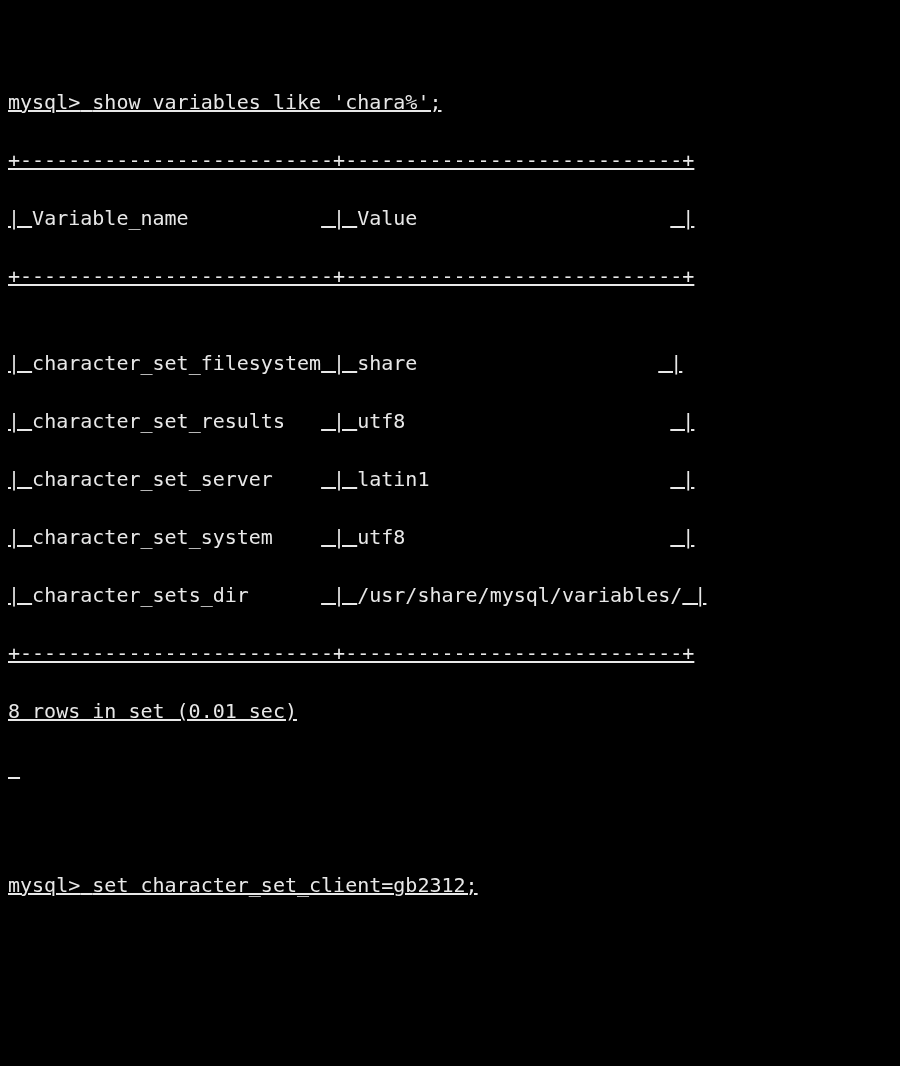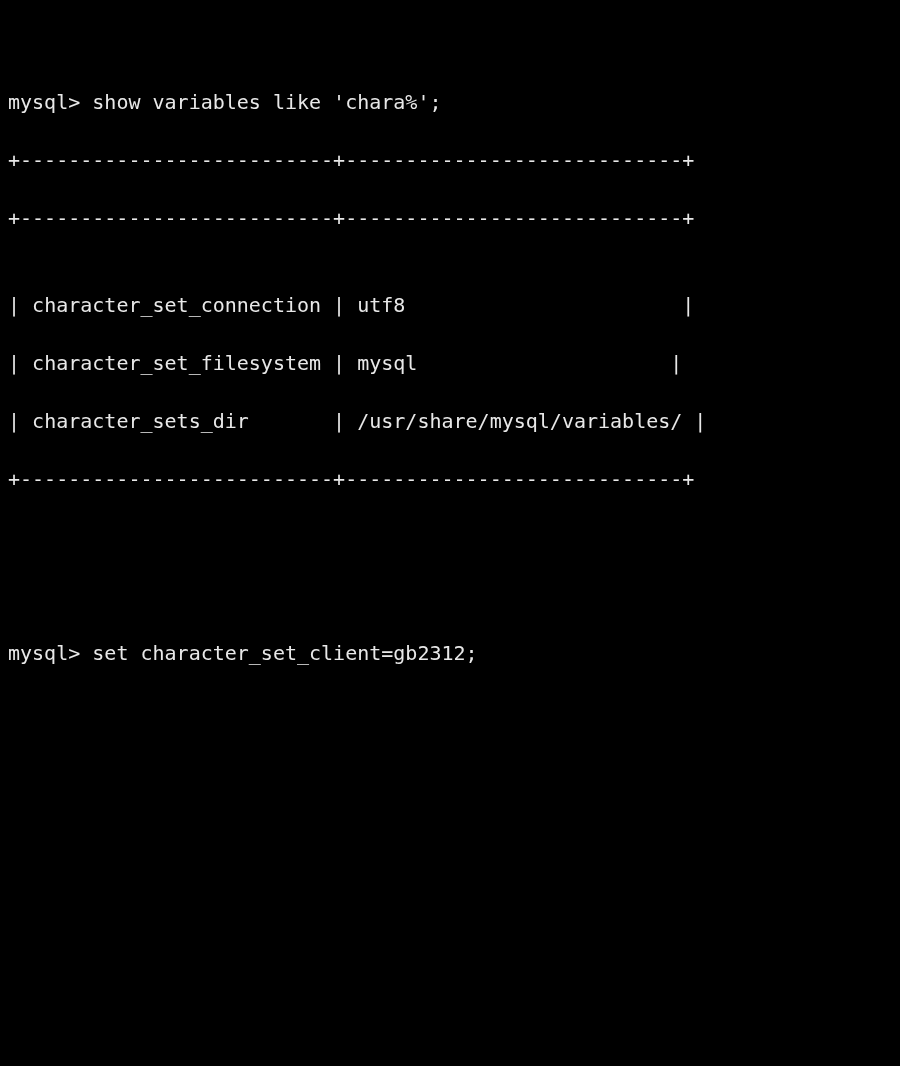--- a/index.html
+++ b/index.html
@@ -14,45 +14,50 @@
     height:1066px;
     overflow:hidden;
   }
   .term{
     padding:1px 8px 8px 8px;
     white-space:pre;
   }
   .row{
     position:relative;
     height:29px;
+    text-decoration:underline;
   }
   .pipe{color:#e8e8e8;}
   .hl-box{
     position:absolute;
     border:1px solid #d03020;
     pointer-events:none;
   }
   
   .cell-var{display:inline-block;}
   .cell-val{display:inline-block;}
 </style>
 </head>
 <body>
 
 <div class="term">
 
 
 <div class="row"><span>mysql&gt;</span> <span>show variables like 'chara%';</span></div>
 <div class="row">+--------------------------+----------------------------+</div>
+<div class="row"><span class="pipe">| </span><span class="cell-var">Variable_name           </span><span class="pipe"> | </span><span class="cell-val">Value                     </span><span class="pipe"> |</span></div>
 <div class="row">+--------------------------+----------------------------+</div>
 
-<div class="row"><span class="pipe">| </span><span class="cell-var">character_set_connection</span><span class="pipe"> | </span><span class="cell-val">utf8                      </span><span class="pipe"> |</span></div>
-<div class="row"><span class="pipe">| </span><span class="cell-var">character_set_filesystem</span><span class="pipe"> | </span><span class="cell-val">mysql                    </span><span class="pipe"> |</span></div>
+<div class="row"><span class="pipe">| </span><span class="cell-var">character_set_filesystem</span><span class="pipe"> | </span><span class="cell-val">share                    </span><span class="pipe"> |</span></div>
+<div class="row"><span class="pipe">| </span><span class="cell-var">character_set_results   </span><span class="pipe"> | </span><span class="cell-val">utf8                      </span><span class="pipe"> |</span></div>
+<div class="row"><span class="pipe">| </span><span class="cell-var">character_set_server    </span><span class="pipe"> | </span><span class="cell-val">latin1                    </span><span class="pipe"> |</span></div>
+<div class="row"><span class="pipe">| </span><span class="cell-var">character_set_system    </span><span class="pipe"> | </span><span class="cell-val">utf8                      </span><span class="pipe"> |</span></div>
 <div class="row"><span class="pipe">| </span><span class="cell-var">character_sets_dir      </span><span class="pipe"> | </span><span class="cell-val">/usr/share/mysql/variables/</span><span class="pipe"> |</span></div>
 <div class="row">+--------------------------+----------------------------+</div>
+<div class="row">8 rows in set (0.01 sec)</div>
 <div class="row"> </div>
 
 
 <div class="row"><span>mysql&gt;</span> <span>set character_set_client=gb2312;</span></div>
 
 
 
 
 
 

